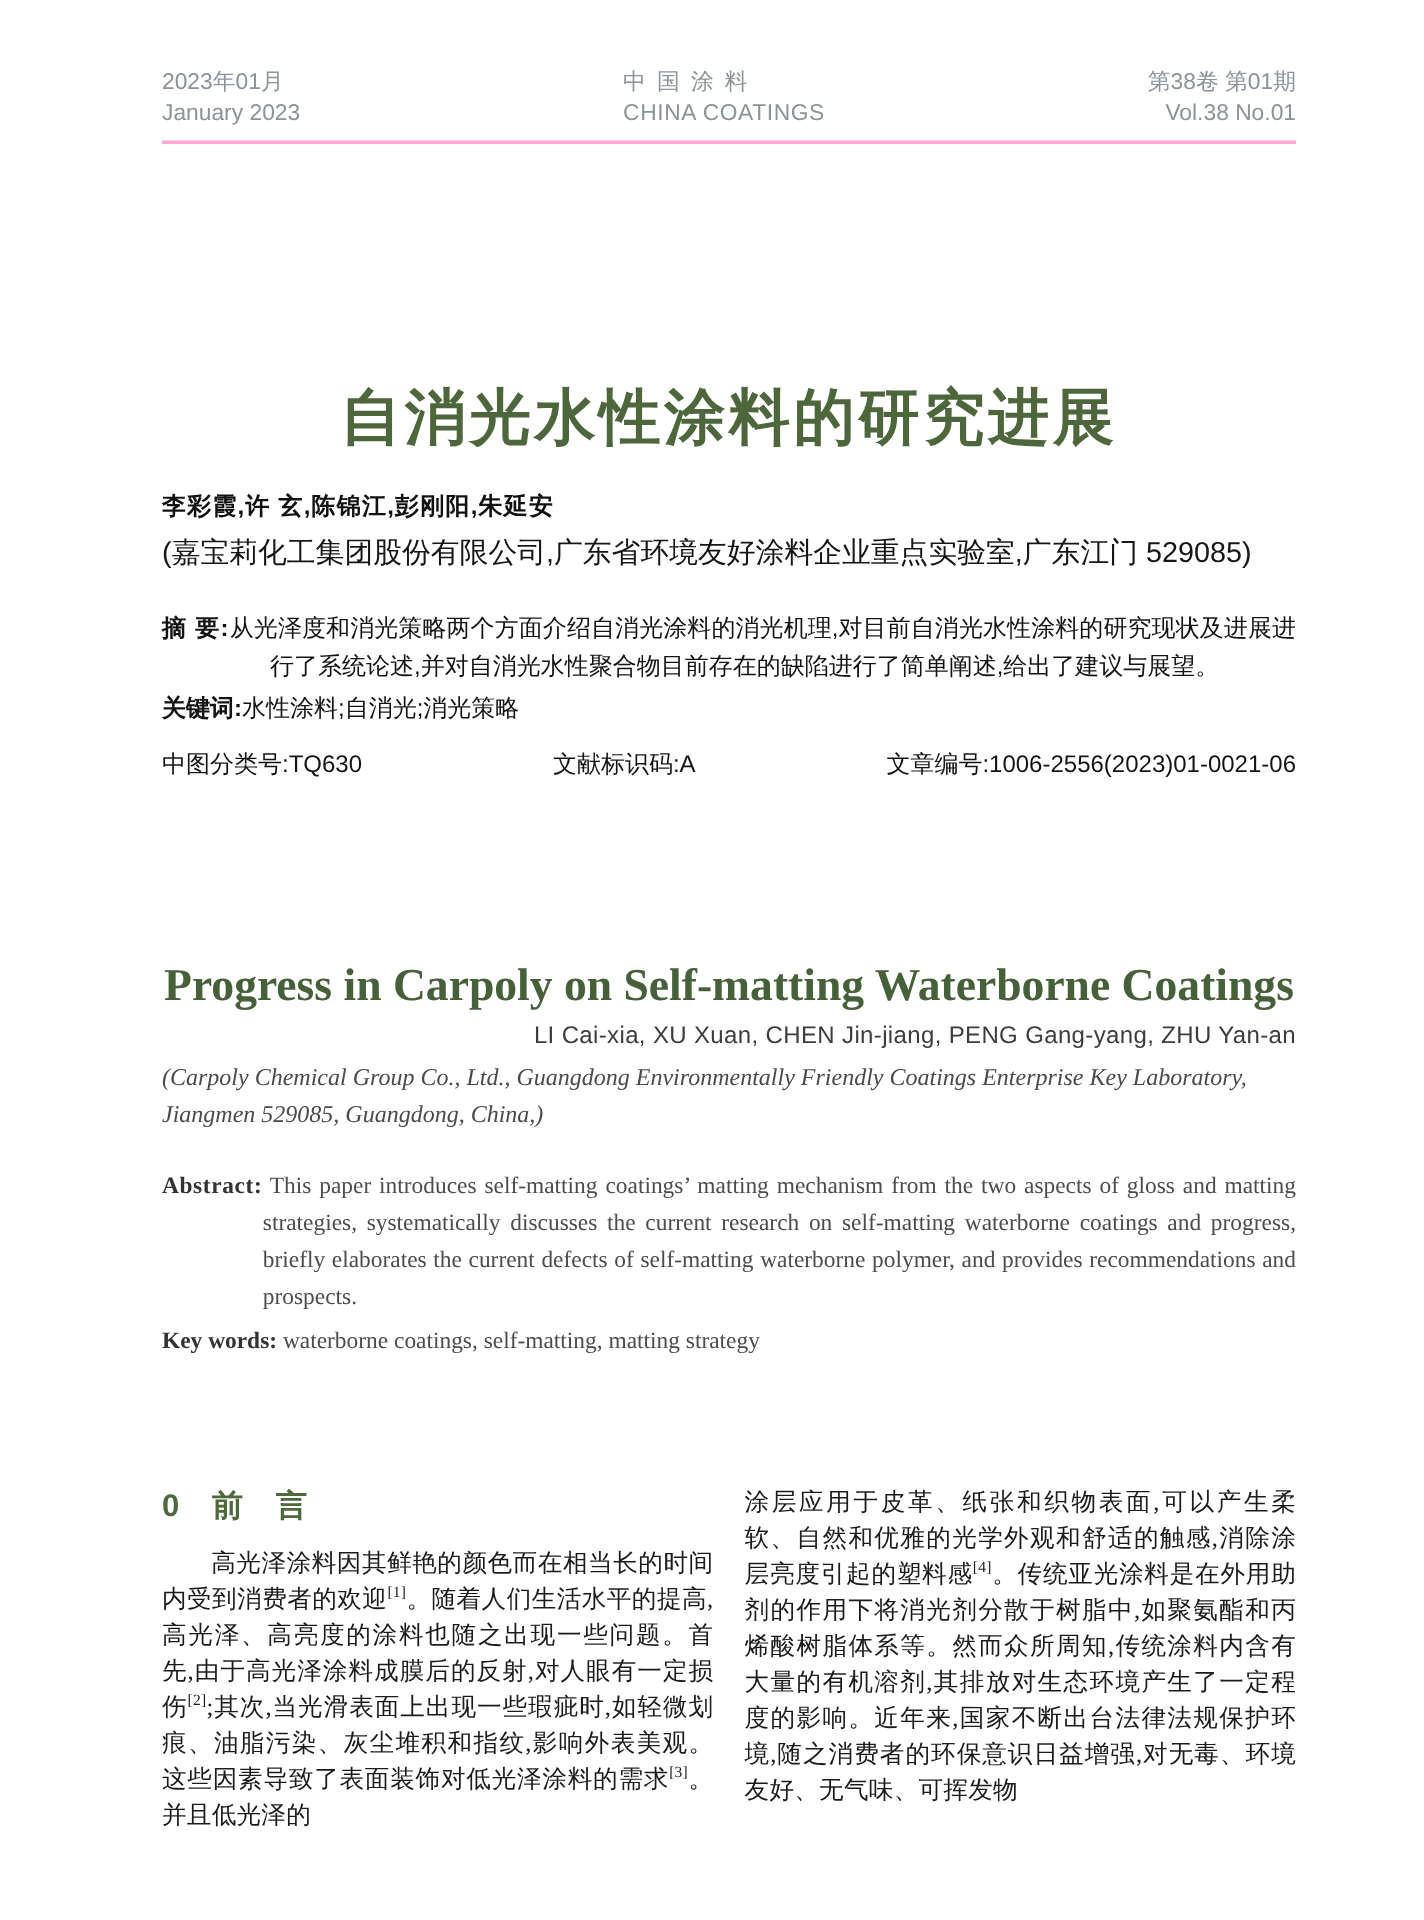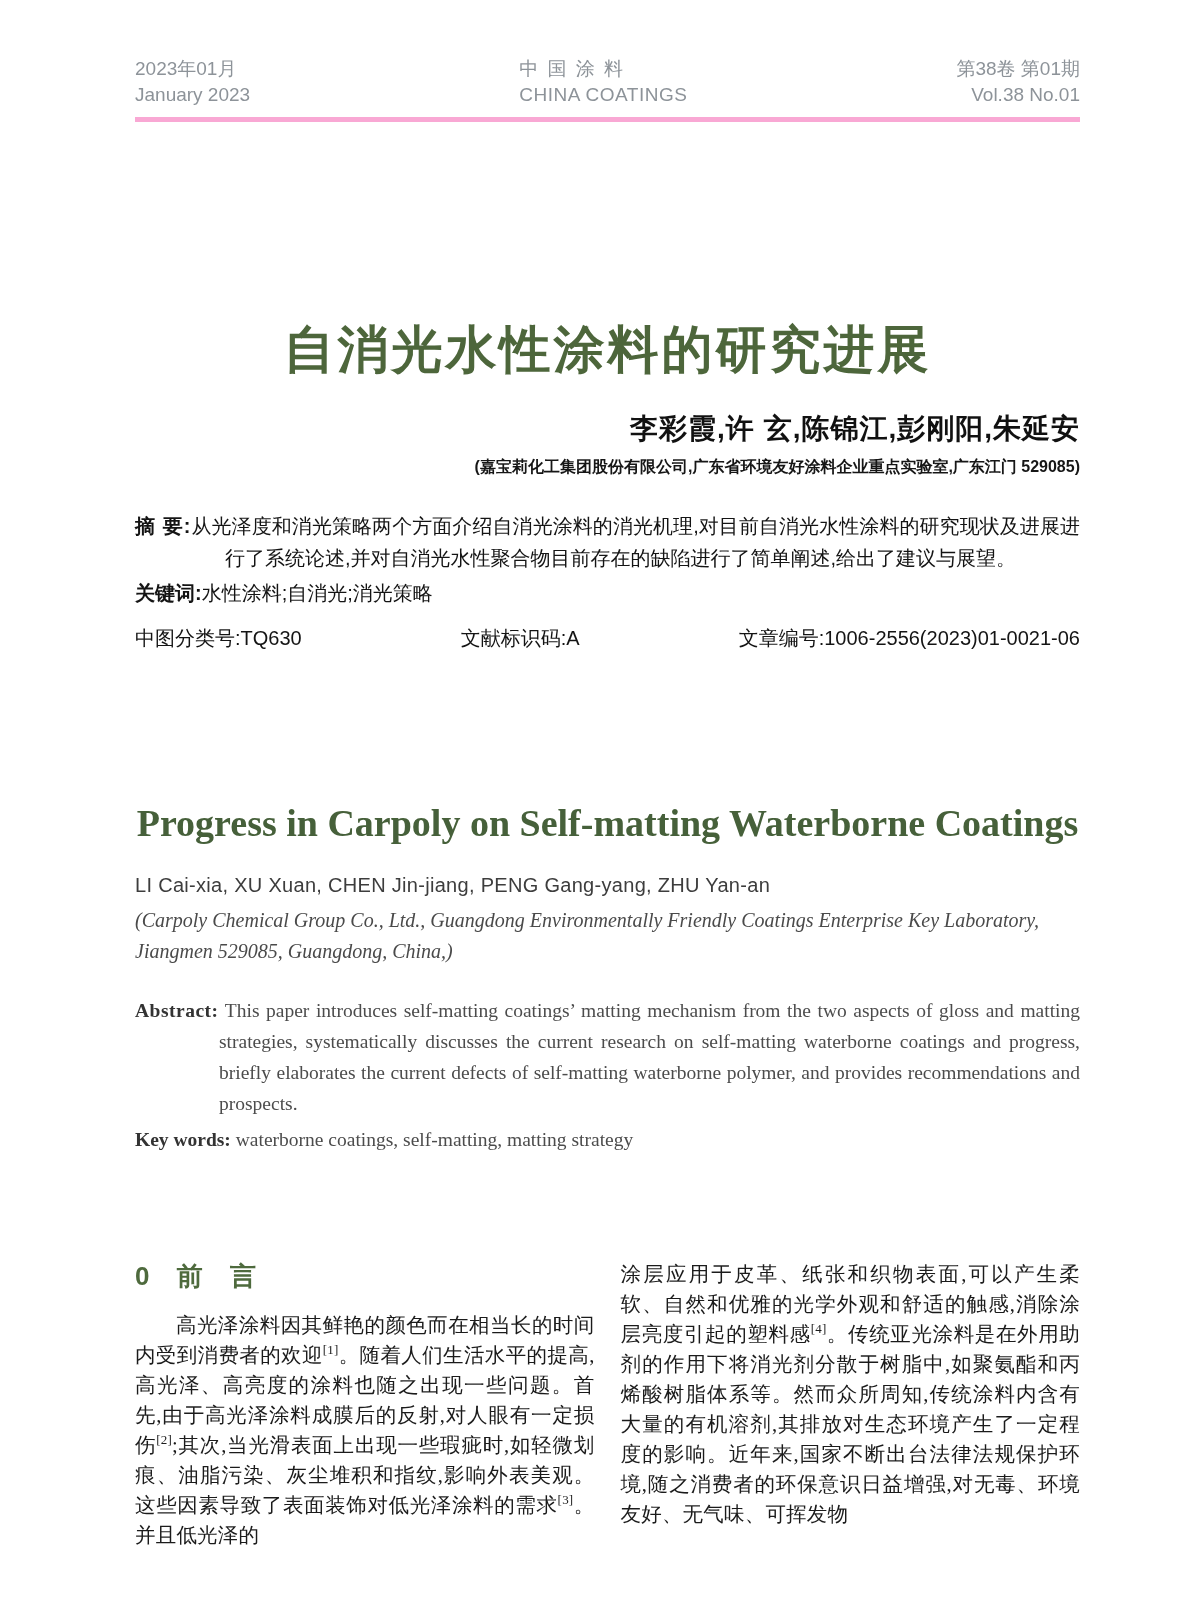--- a/index.html
+++ b/index.html
@@ -8,41 +8,41 @@
     width:1187px; height:1600px; overflow:hidden;
     font-family:"Liberation Sans", sans-serif;
     color:#1c1c1c; position:relative;
   }
   .content { margin:0 107px 0 135px; padding-top:56px; }
 
   
   .runhead {
     display:flex; justify-content:space-between; align-items:flex-end;
     color:#8d9399; font-size:19px; line-height:26px;
-    border-bottom:5px solid #f9a8d4; padding-bottom:9px;
+    border-bottom:3px solid #f9a8d4; padding-bottom:9px;
   }
   .runhead .cell { white-space:nowrap; }
   .runhead .c-left  { text-align:left; }
   .runhead .c-mid   { text-align:left; letter-spacing:2px; }
   .runhead .c-mid .en { letter-spacing:0.5px; }
   .runhead .c-right { text-align:right; }
 
   
   .title-cn {
     margin-top:198px; text-align:center;
     font-size:51px; font-weight:bold; color:#4d663b;
     letter-spacing:3px; line-height:60px;
   }
   .authors-cn {
-    margin-top:30px; text-align:right;
-    font-size:28px; font-weight:bold; color:#111; letter-spacing:1px;
+    margin-top:30px; text-align:left;
+    font-size:20px; font-weight:bold; color:#111; letter-spacing:1px;
   }
   .affil-cn {
-    margin-top:9px; text-align:right;
-    font-size:16px; color:#161616;font-weight:bold;
+    margin-top:9px; text-align:left;
+    font-size:24px; color:#161616;
   }
 
   
   .abstract-cn {
     margin-top:32px; font-size:20px; line-height:32px; color:#141414;
     text-align:justify; padding-left:90px; text-indent:-90px;
   }
   .abstract-cn .lbl { font-weight:bold; letter-spacing:1px; }
   .keywords-cn { margin-top:3px; font-size:20px; line-height:32px; color:#141414; }
   .keywords-cn .lbl { font-weight:bold; }
@@ -56,21 +56,21 @@
     font-size:20px; color:#141414;
   }
 
   
   .title-en {
     margin-top:148px; text-align:center;
     font-family:"Liberation Serif", serif; font-weight:bold;
     font-size:38px; color:#46603a; line-height:46px;
   }
   .authors-en {
-    margin-top:28px; text-align:left;
+    margin-top:8px; text-align:right;
     font-size:20px; color:#3d3d3d; letter-spacing:0.3px;
   }
   .affil-en {
     margin-top:8px; text-align:left;
     font-family:"Liberation Serif", serif; font-style:italic;
     font-size:20px; line-height:31px; color:#4a4a4a;
   }
   .abstract-en {
     margin-top:28px; font-family:"Liberation Serif", serif;
     font-size:19.5px; line-height:31px; color:#4c4c4c;

